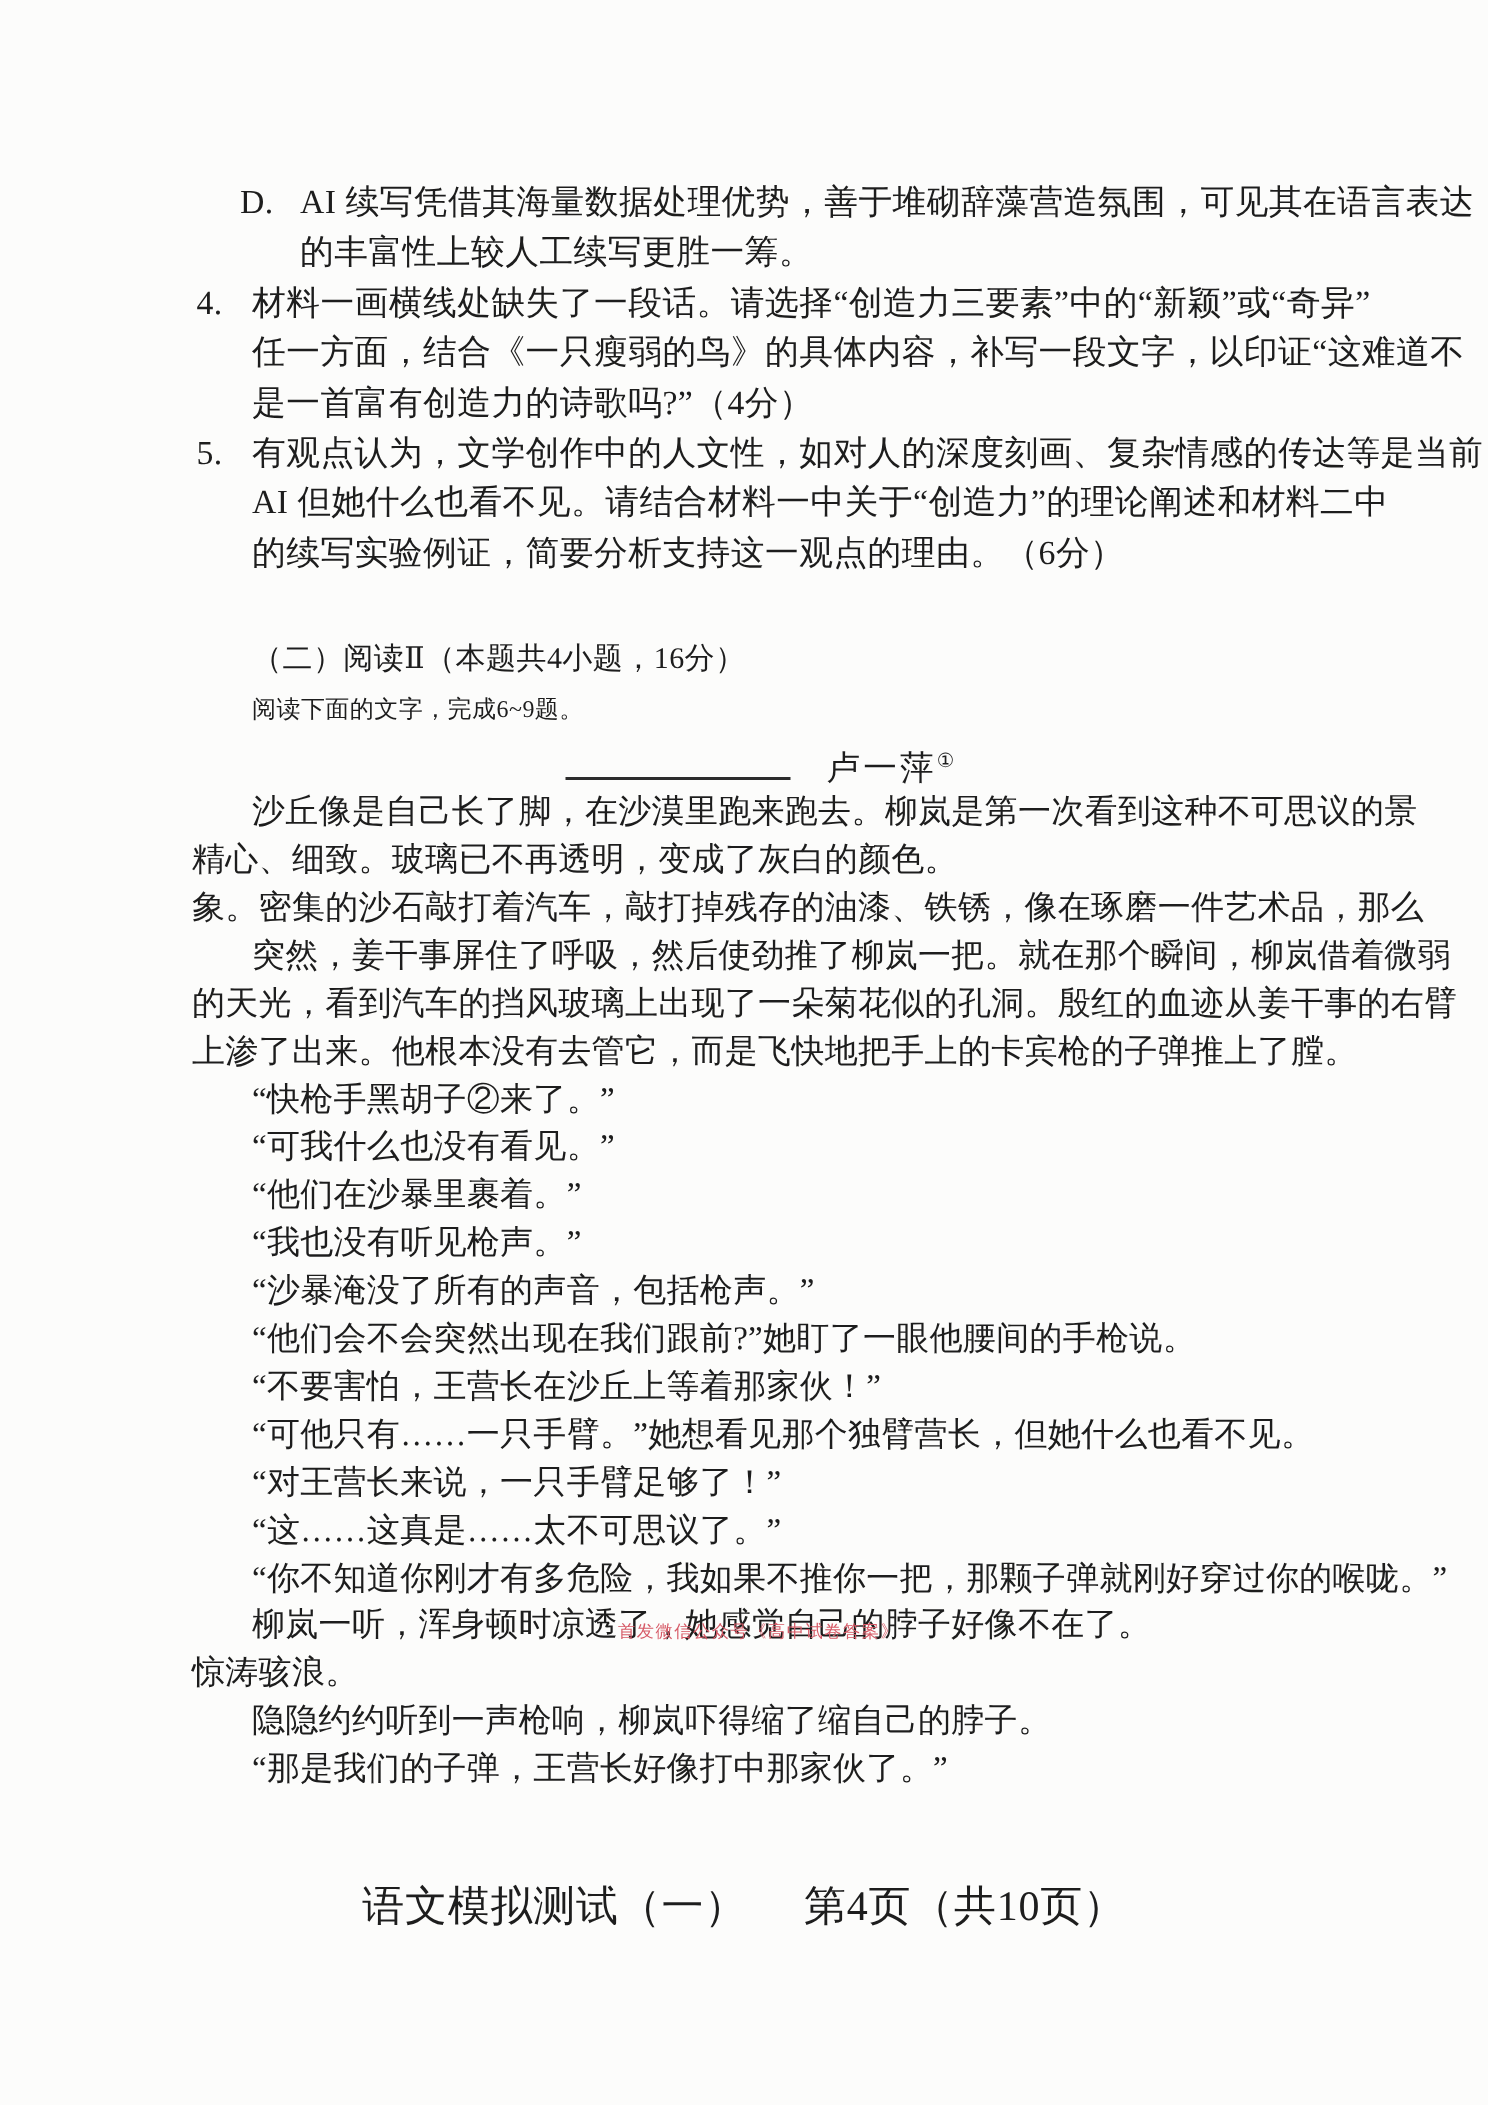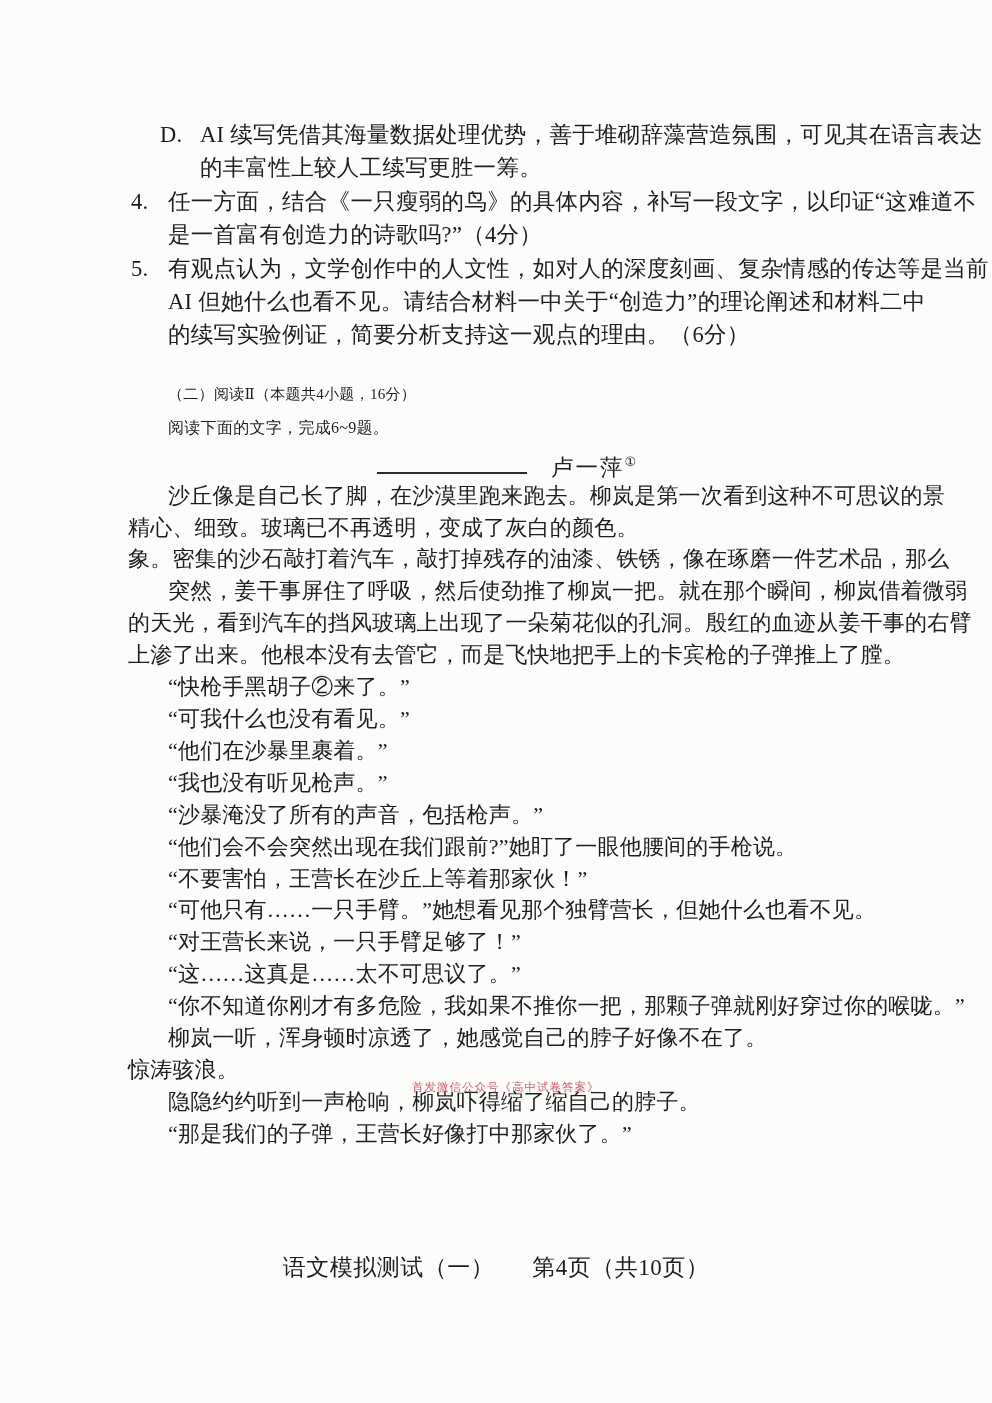--- a/index.html
+++ b/index.html
@@ -19,21 +19,21 @@
   }
   
   .qarea{font-size:22.5px;line-height:33.4px;letter-spacing:.3px;}
   .opt-d{display:flex;margin-left:32px;}
   .opt-label{flex:0 0 40px;}
   .q{display:flex;}
   .q-num{flex:0 0 40px;padding-left:3px;box-sizing:border-box;}
   .q-lines{flex:1;}
   .qline{white-space:nowrap;}
   
-  .section-head{margin-top:26px;padding-left:40px;font-size:15px;line-height:33.4px;letter-spacing:.3px;}
+  .section-head{margin-top:38px;padding-left:40px;font-size:20px;line-height:33.4px;letter-spacing:.3px;}
   .instruction{padding-left:40px;font-size:16px;line-height:33.4px;letter-spacing:.3px;}
   .author-line{margin-left:249px;font-size:22.5px;line-height:33.4px;height:33px;}
   .title-blank{
     display:inline-block;width:150px;height:.95em;
     border-bottom:2px solid #2c2c2c;margin-right:24px;
   }
   .author-name{letter-spacing:2px;}
   .author-note{font-size:13px;vertical-align:super;}
   .passage{font-size:22px;line-height:31.9px;letter-spacing:.2px;margin-top:2px;}
   .pline{white-space:nowrap;}
@@ -41,21 +41,21 @@
   
   .watermark{
     position:absolute;left:412px;top:1080px;
     font-size:11.5px;letter-spacing:1px;
     color:rgba(214,90,103,.78);
     white-space:nowrap;
   }
   
   .footer{
     position:absolute;top:1252px;left:0;width:992px;
-    text-align:center;font-size:23px;letter-spacing:.5px;
+    text-align:center;font-size:28px;letter-spacing:.5px;
   }
   .footer .page-label{margin-left:38px;}
 </style>
 </head>
 <body>
 
 <div class="page">
   <div class="content">
 
     <div class="qarea">
@@ -66,20 +66,21 @@
 
         <div class="qline">AI 续写凭借其海量数据处理优势，善于堆砌辞藻营造氛围，可见其在语言表达</div>
             <div class="qline">的丰富性上较人工续写更胜一筹。</div>
           </div>
       </div>
 
       <div class="q">
         <div class="q-num">4.</div>
         <div class="q-lines">
 
+        <div class="qline">材料一画横线处缺失了一段话。请选择“创造力三要素”中的“新颖”或“奇异”</div>
             <div class="qline">任一方面，结合《一只瘦弱的鸟》的具体内容，补写一段文字，以印证“这难道不</div>
             <div class="qline">是一首富有创造力的诗歌吗?”（4分）</div>
           </div>
       </div>
 
       <div class="q">
         <div class="q-num">5.</div>
         <div class="q-lines">
 
         <div class="qline">有观点认为，文学创作中的人文性，如对人的深度刻画、复杂情感的传达等是当前</div>

